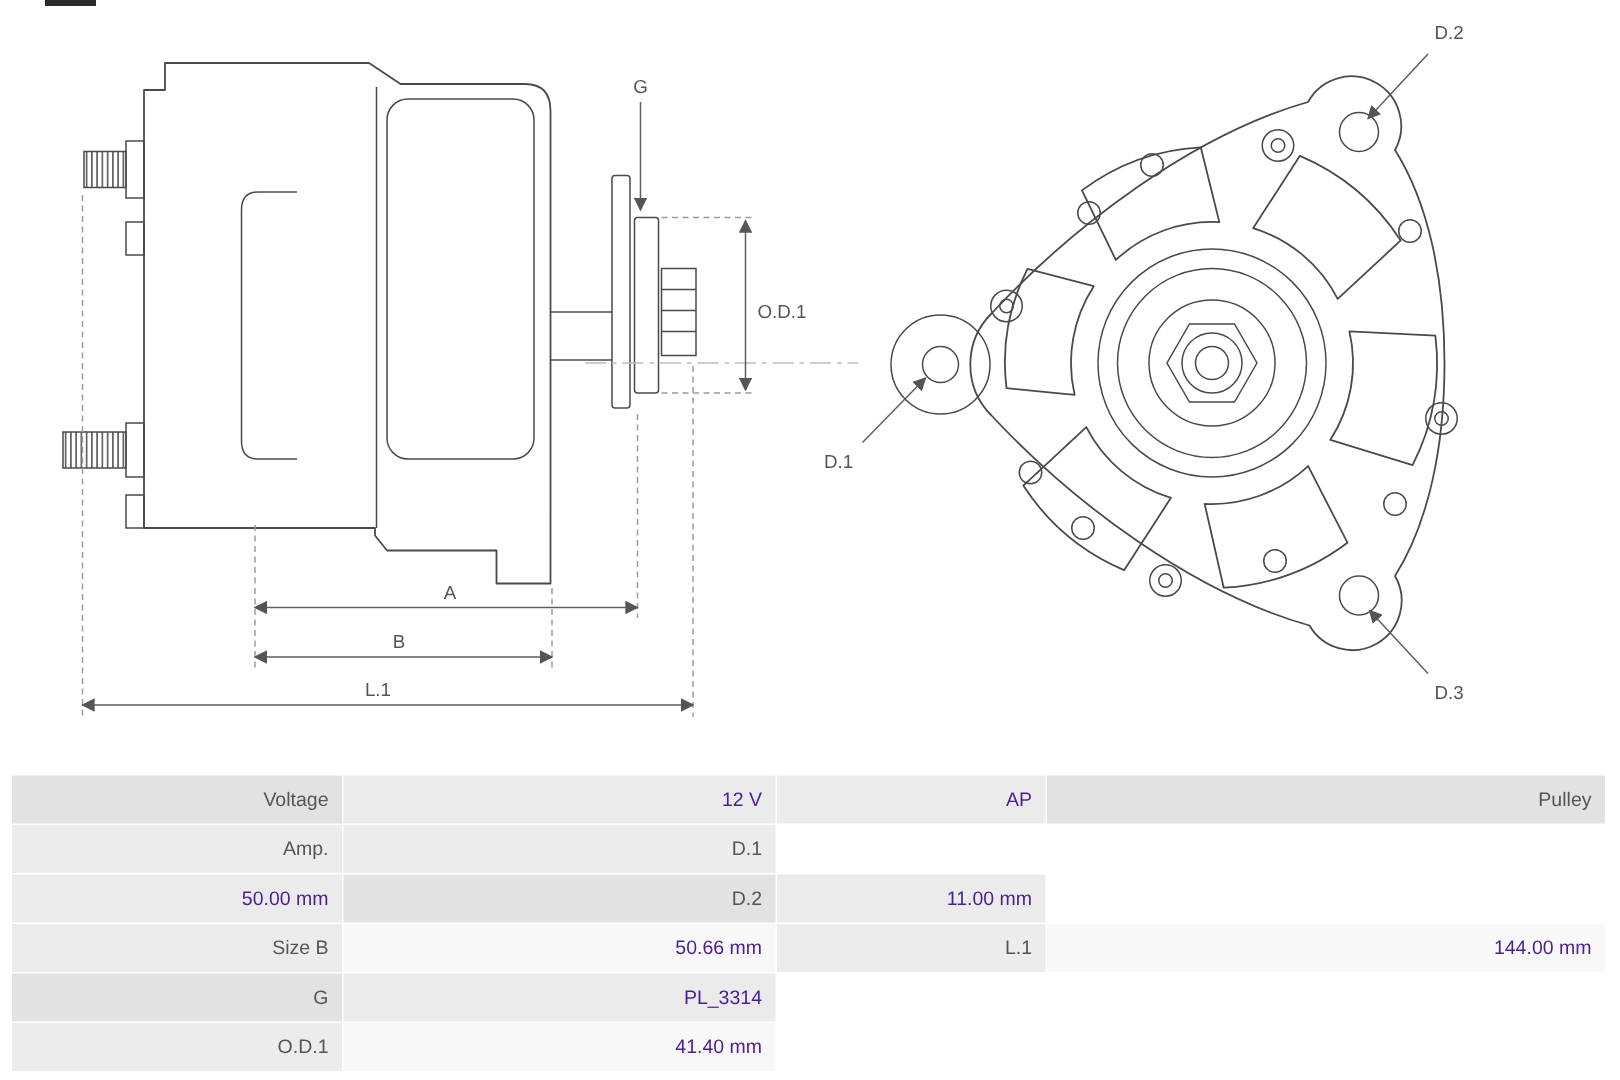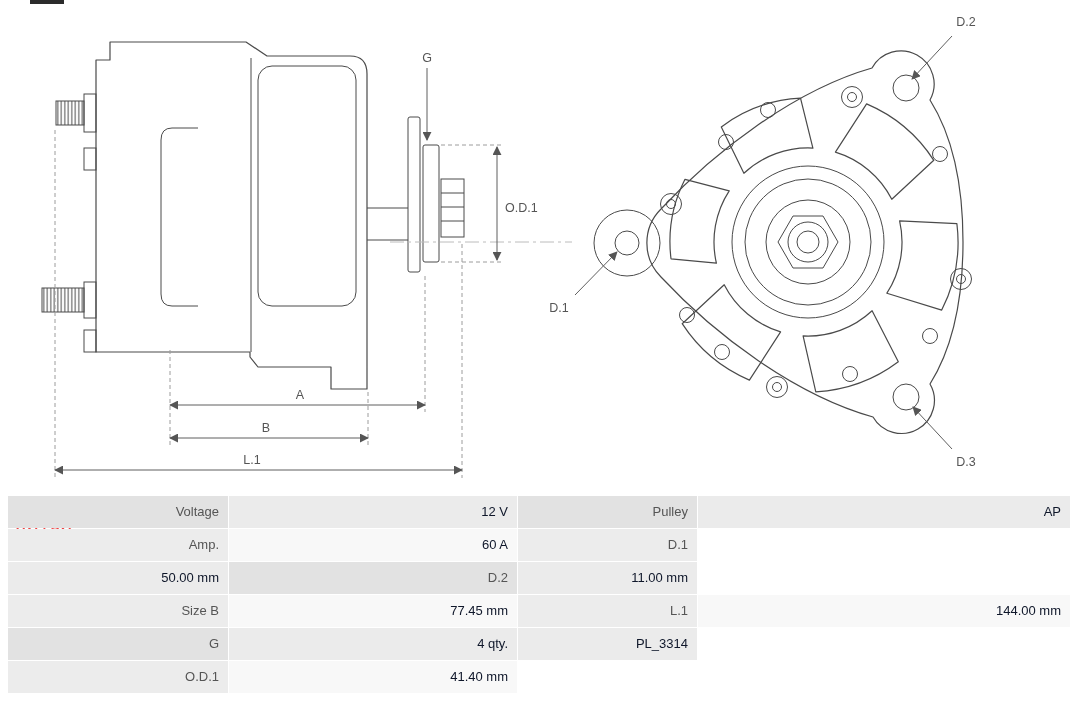--- a/index.html
+++ b/index.html
@@ -21,25 +21,25 @@
   .dim  { stroke:#5f5f5f; fill:none; stroke-width:1; }
   .ext  { stroke:#9c9c9c; fill:none; stroke-width:1; stroke-dasharray:4 3; }
   .cl   { stroke:#bcbcbc; fill:none; stroke-width:1; stroke-dasharray:14 4 3 4; }
   .dimtxt { font-size:12.5px; fill:#555; }
 
   .part-number {
     position:absolute; top:490px; left:14px;
     font-size:20px; color:#ef4444; text-decoration:none; cursor:pointer;margin-top:27px;
   }
 
-  .spec-table { position:absolute; top:496px; left:8px; right:10px; }
+  .spec-table { position:absolute; top:517px; left:8px; right:10px; }
   .spec-row { display:grid; grid-template-columns:220px 288px 179px 1fr; gap:1px; margin-bottom:1px; }
   .cell { height:32px; line-height:32px; font-size:13px; text-align:right; padding-right:9px; overflow:hidden; }
   .lab { color:#555; }
-  .val { color:#0f172a; }
+  .val { color:#4c1d95; }
   .spec-row:nth-child(odd)  .lab { background:#e2e2e2; }
   .spec-row:nth-child(odd)  .val { background:#ebebeb; }
   .spec-row:nth-child(even) .lab { background:#ececec; }
   .spec-row:nth-child(even) .val { background:#f8f8f8; }
   .cell.blank { background:transparent !important; }
 </style>
 </head>
 <body>
 
 <div class="stage">
@@ -172,42 +172,40 @@
       <line class="dim" x1="952" y1="449" x2="913" y2="407" marker-end="url(#arrow)"></line>
     </g>
   </svg>
 
   <a class="part-number">A6186</a>
 
   <div class="spec-table">
     <div class="spec-row">
       <div class="cell lab">Voltage</div>
       <div class="cell val">12 V</div>
+      <div class="cell val">AP</div>
       <div class="cell lab">Pulley</div>
-      <div class="cell val">AP</div>
     </div>
     <div class="spec-row">
       <div class="cell lab">Amp.</div>
-      <div class="cell val">60 A</div>
       <div class="cell lab">D.1</div>
     </div>
     <div class="spec-row">
       <div class="cell val">50.00 mm</div>
       <div class="cell lab">D.2</div>
       <div class="cell val">11.00 mm</div>
     </div>
     <div class="spec-row">
       <div class="cell lab">Size B</div>
-      <div class="cell val">77.45 mm</div>
+      <div class="cell val">50.66 mm</div>
       <div class="cell lab">L.1</div>
       <div class="cell val">144.00 mm</div>
     </div>
     <div class="spec-row">
       <div class="cell lab">G</div>
-      <div class="cell val">4 qty.</div>
       <div class="cell val">PL_3314</div>
     </div>
     <div class="spec-row">
       <div class="cell lab">O.D.1</div>
       <div class="cell val">41.40 mm</div>
       <div class="cell lab blank"></div>
       <div class="cell val blank"></div>
     </div>
   </div>
 

